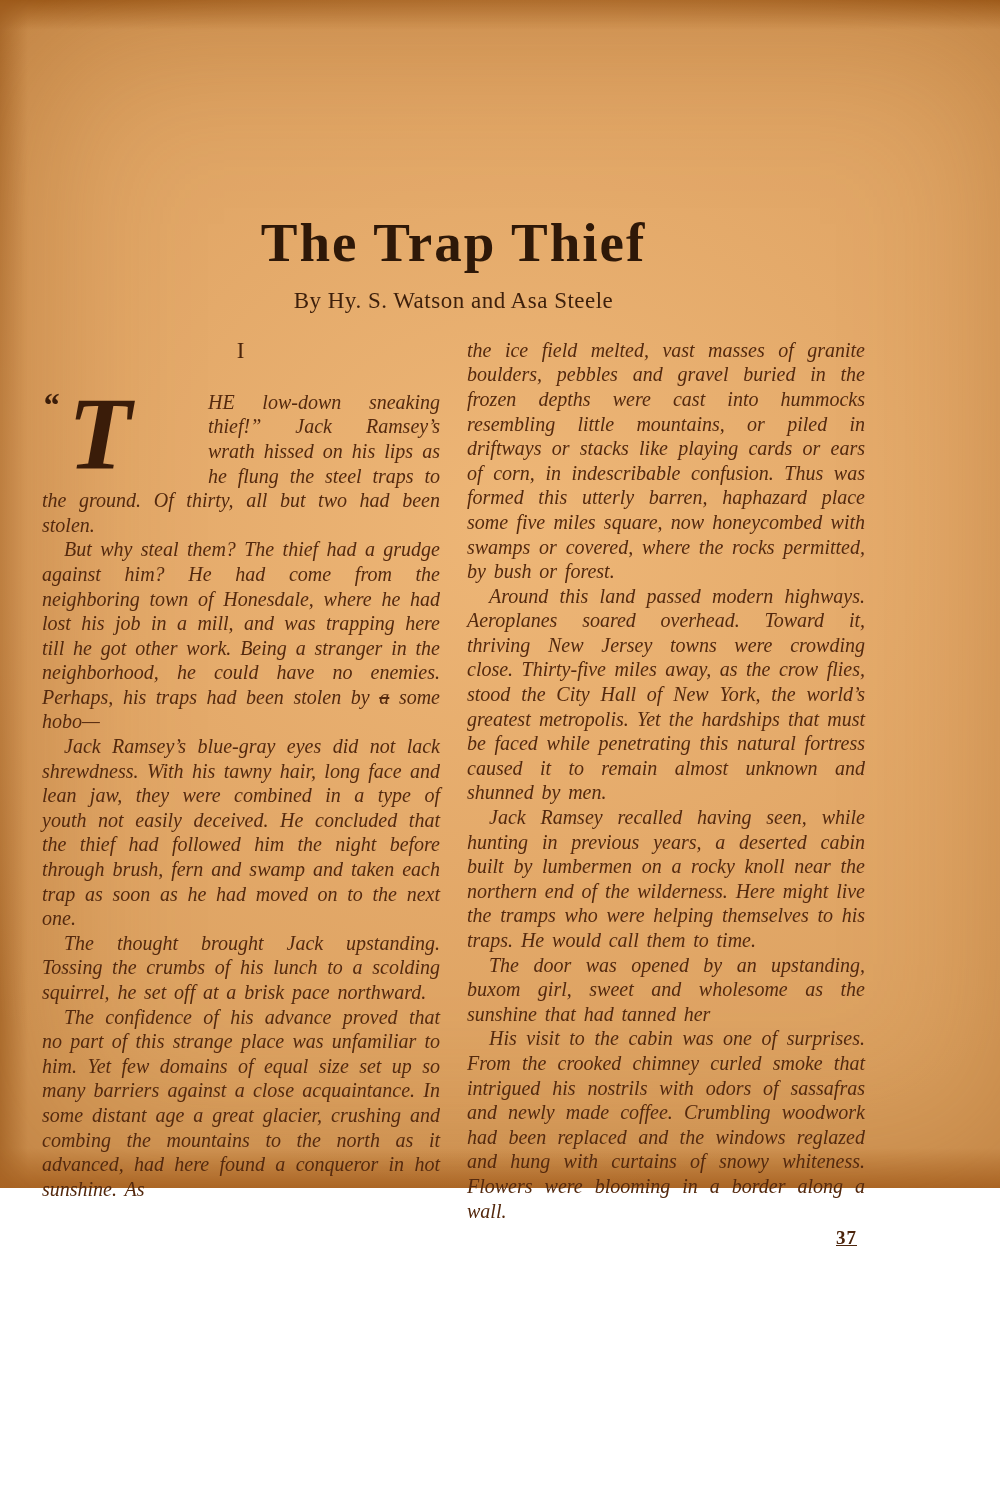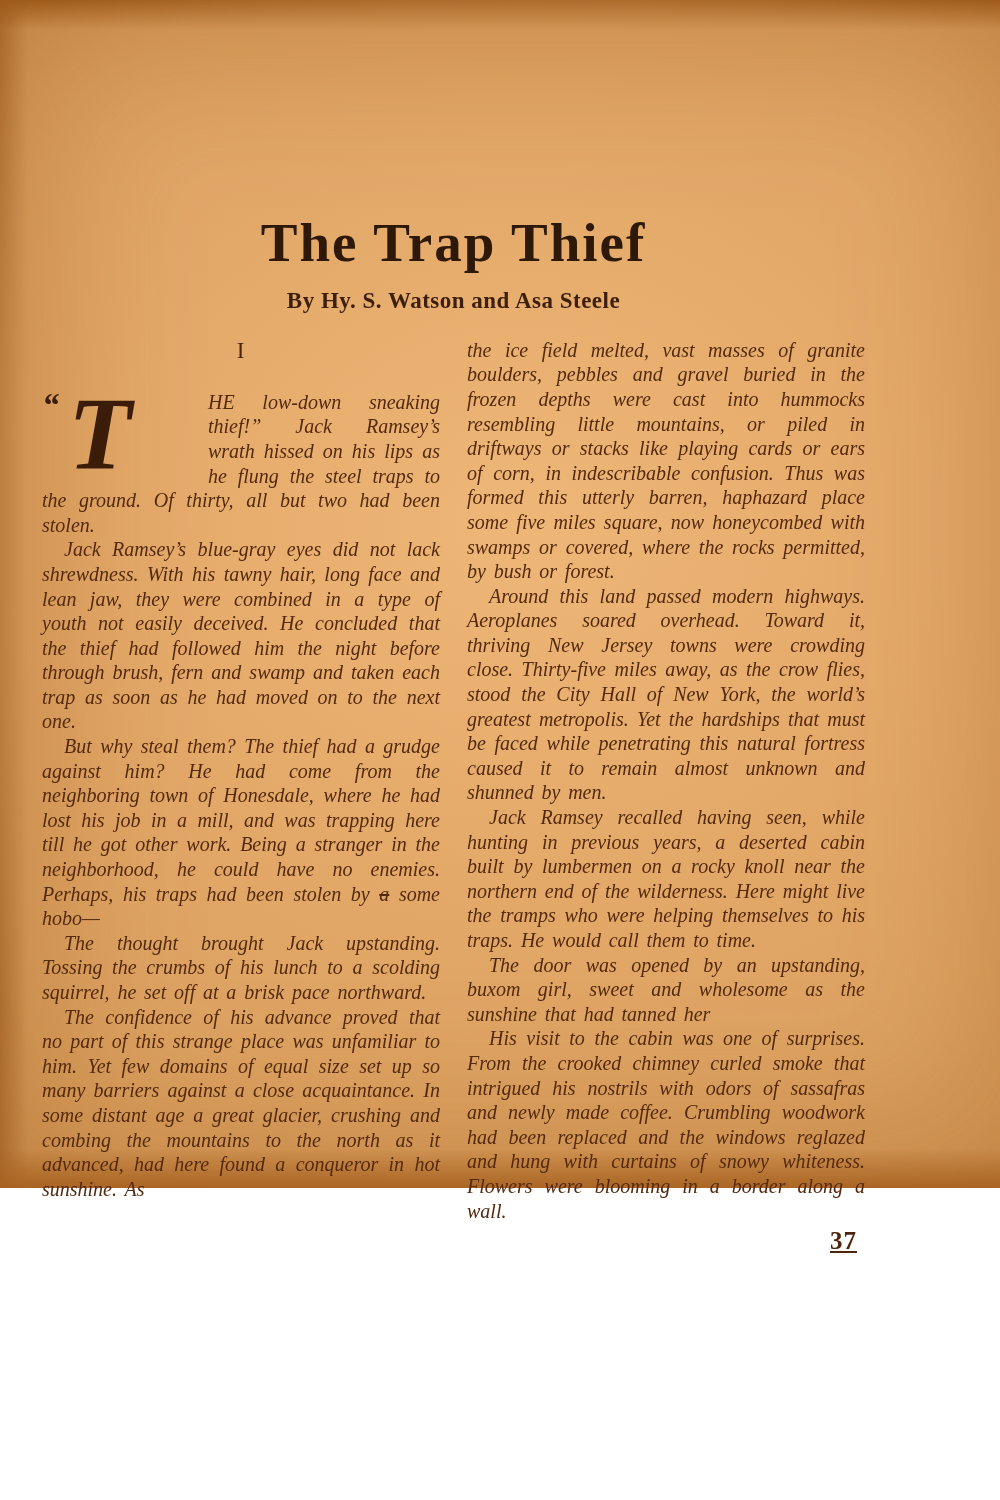--- a/index.html
+++ b/index.html
@@ -24,21 +24,21 @@
     position:absolute; left:42px; top:214px; width:823px;
     color:#53290e;
   }
   h1.title{
     margin:0; text-align:center;
     font-size:55px; line-height:1.05; font-weight:bold;
     letter-spacing:2px; color:#2e1808;
   }
   .byline{
     margin-top:16px; text-align:center;
-    font-size:23px; font-weight:bold; color:#3d1f0b;
+    font-size:23px; font-weight:normal; color:#3d1f0b;
     letter-spacing:.5px;
   }
   .columns{
     display:flex; margin-top:24px;
   }
   .col{ width:398px; }
   .col-left{ margin-right:27px; }
   .col p{
     margin:0; font-size:20px; line-height:24.6px;
     text-align:justify; word-spacing:.14em;
@@ -57,21 +57,21 @@
     position:absolute; left:0px; top:-2px;
     font-size:34px; font-weight:bold; color:#3a1c09; line-height:1;
   }
   .dc{
     position:absolute; left:26px; top:-8px;
     font-size:104px; line-height:1; font-weight:bold; color:#3a1c09;
   }
   s.struck{ text-decoration-thickness:2px; }
   .page-number{
     text-align:right; padding-right:8px; margin-top:4px;
-    font-size:25px; color:#4c250c; font-weight:bold; letter-spacing:1px;text-decoration:underline;
+    font-size:19px; color:#4c250c; font-weight:bold; letter-spacing:1px;text-decoration:underline;
   }
 </style>
 </head>
 <body>
 
 <div class="paper">
   <div class="content">
 
     <h1 class="title">The Trap Thief</h1>
     <div class="byline">By Hy. S. Watson and Asa Steele</div>
@@ -80,25 +80,25 @@
 
       <div class="col col-left">
         <div class="section-marker">I</div>
 
         <p><span class="dropcap-block">
               <span class="oq">“</span>
               <span class="dc">T</span>
             </span><span>HE low-down sneaking thief!” Jack Ramsey’s wrath hissed on his lips as he flung the steel traps to the ground.  Of thirty, all but two had been stolen.</span></p>
 
 
-        <p class="ind">Jack Ramsey’s blue-gray eyes did not lack shrewdness.  With his tawny hair, long face and lean jaw, they were combined in a type of youth not easily deceived.  He concluded that the thief had followed him the night before through brush, fern and swamp and taken each trap as soon as he had moved on to the next one.</p>
-
         <p class="ind"><span>But why steal them?  The thief had a grudge against him?  He had come from the neighboring town of Honesdale, where he had lost his job in a mill, and was trapping here till he got other work.  Being a stranger in the neighborhood, he could have no enemies.  Perhaps, his traps had been stolen by</span>
 <s class="struck">a</s>
 <span>some hobo—</span></p>
+
+        <p class="ind">Jack Ramsey’s blue-gray eyes did not lack shrewdness.  With his tawny hair, long face and lean jaw, they were combined in a type of youth not easily deceived.  He concluded that the thief had followed him the night before through brush, fern and swamp and taken each trap as soon as he had moved on to the next one.</p>
 
         <p class="ind">The thought brought Jack upstanding.  Tossing the crumbs of his lunch to a scolding squirrel, he set off at a brisk pace northward.</p>
 
         <p class="ind">The confidence of his advance proved that no part of this strange place was unfamiliar to him.  Yet few domains of equal size set up so many barriers against a close acquaintance.  In some distant age a great glacier, crushing and combing the mountains to the north as it advanced, had here found a conqueror in hot sunshine.  As</p>
       </div>
 
       <div class="col col-right">
         <p>the ice field melted, vast masses of granite boulders, pebbles and gravel buried in the frozen depths were cast into hummocks resembling little mountains, or piled in driftways or stacks like playing cards or ears of corn, in indescribable confusion.  Thus was formed this utterly barren, haphazard place some five miles square, now honeycombed with swamps or covered, where the rocks permitted, by bush or forest.</p>
         <p class="ind">Around this land passed modern highways.  Aeroplanes soared overhead.  Toward it, thriving New Jersey towns were crowding close.  Thirty-five miles away, as the crow flies, stood the City Hall of New York, the world’s greatest metropolis.  Yet the hardships that must be faced while penetrating this natural fortress caused it to remain almost unknown and shunned by men.</p>
         <p class="ind">Jack Ramsey recalled having seen, while hunting in previous years, a deserted cabin built by lumbermen on a rocky knoll near the northern end of the wilderness.  Here might live the tramps who were helping themselves to his traps.  He would call them to time.</p>

